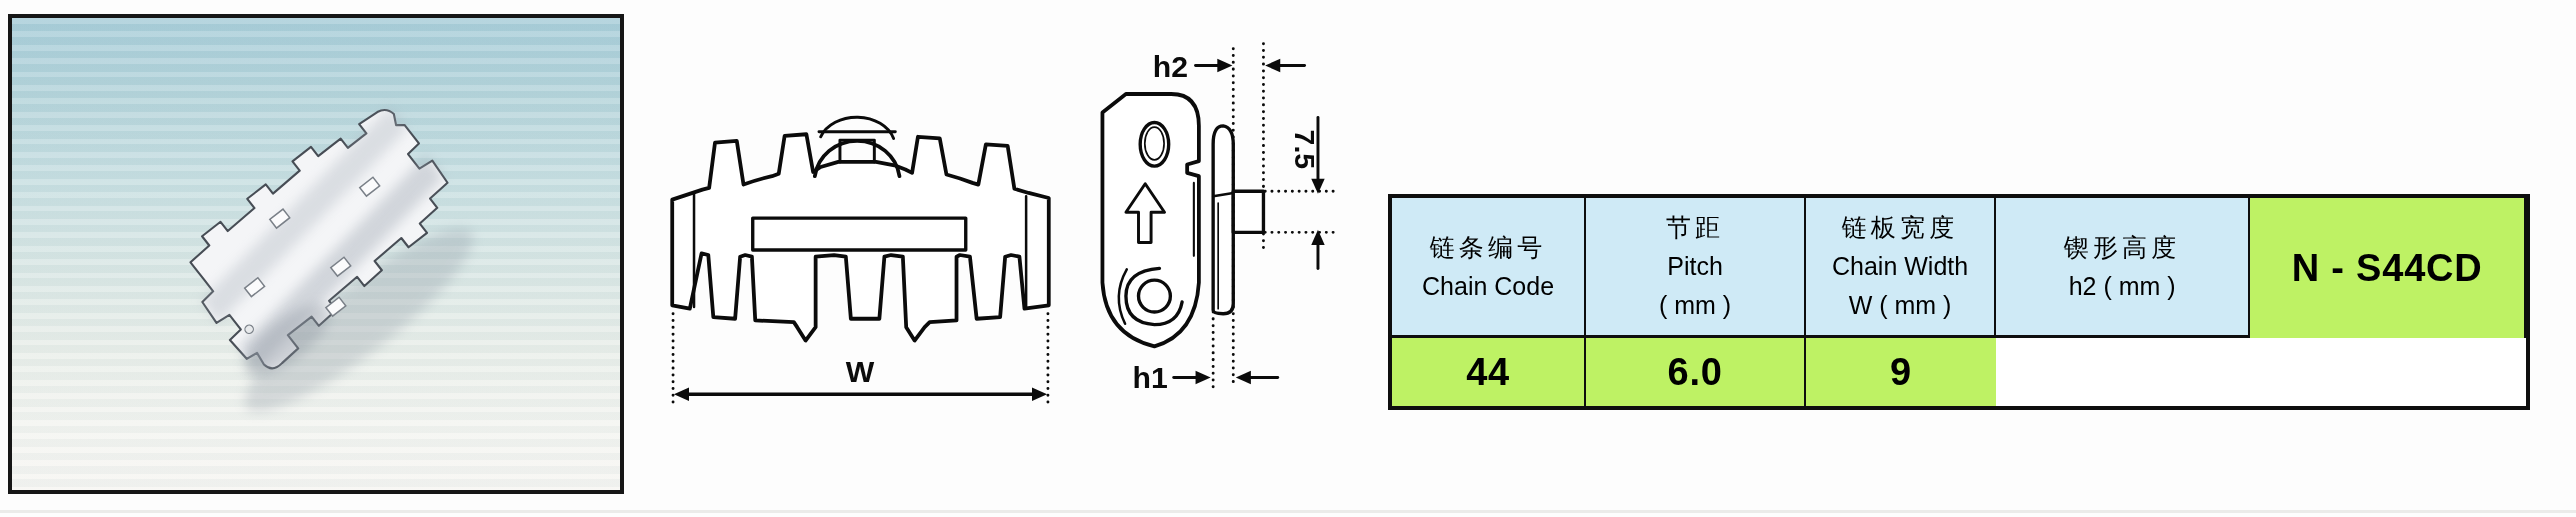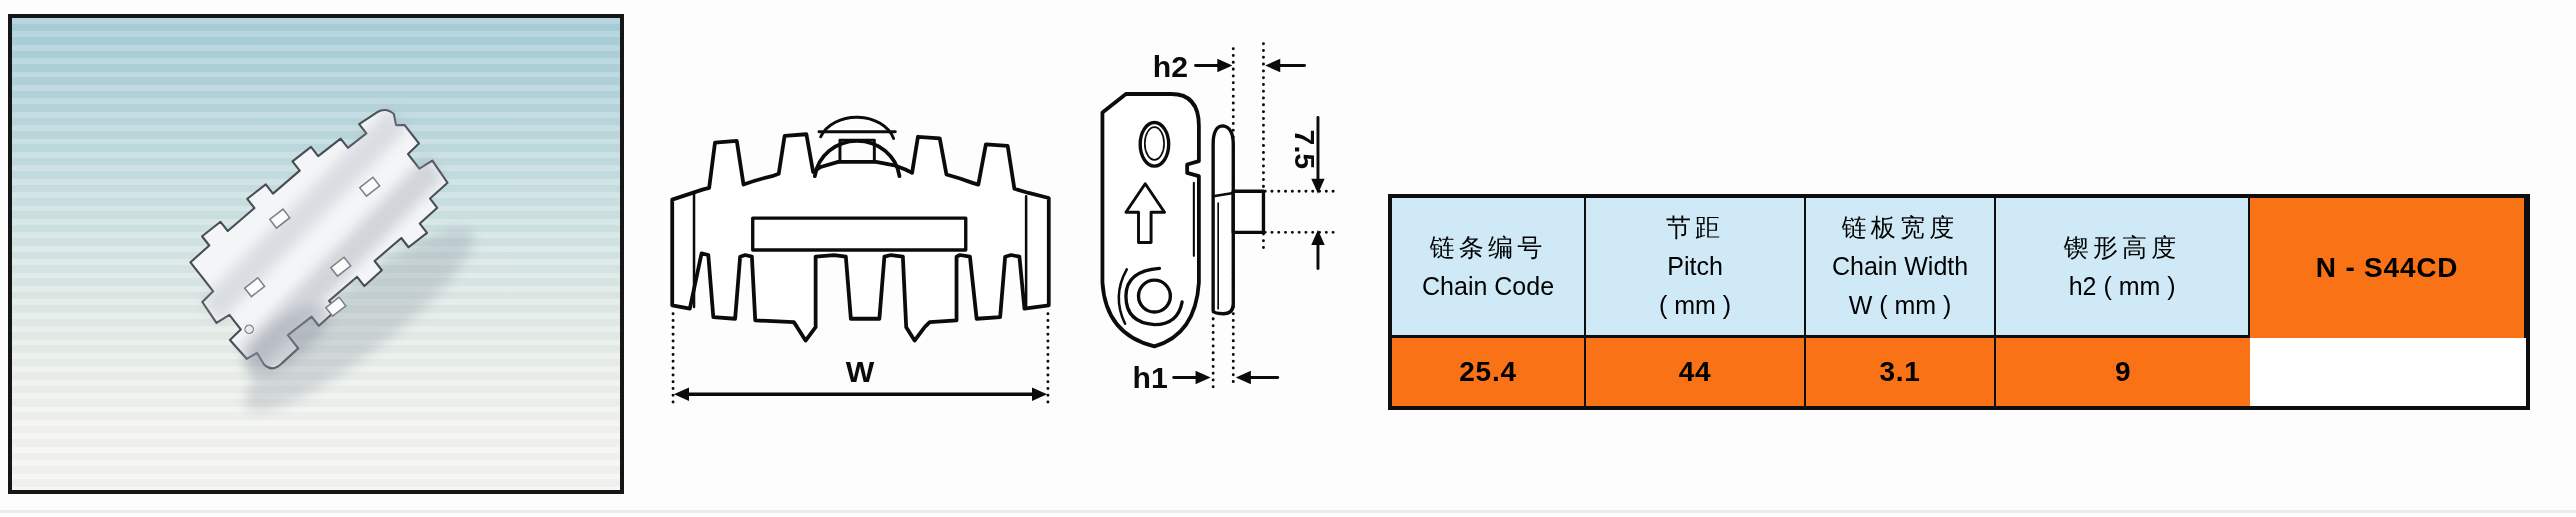--- a/index.html
+++ b/index.html
@@ -28,23 +28,23 @@
     display:grid;grid-template-columns:233fr 264fr 228fr 305fr 331fr;grid-template-rows:140px 1fr;
   }
   .th{
     background:#cfeaf6;border-right:2.5px solid #0e0e0e;border-bottom:3.4px solid #0e0e0e;
     display:flex;flex-direction:column;align-items:center;justify-content:center;
     text-align:center;font-size:25px;line-height:39px;
   }
   .th:nth-child(5){border-right:none;border-radius:6px;}
   .th .zh{letter-spacing:4.2px;}
   .td{
-    background:#f97316;border-right:2.5px solid #0e0e0e;
+    background:#bef264;border-right:2.5px solid #0e0e0e;
     display:flex;align-items:center;justify-content:center;
-    font-size:28px;font-weight:700;letter-spacing:0.8px;
+    font-size:38px;font-weight:700;letter-spacing:0.8px;
   }
   .td:last-child{border-right:none;}
   .bottom-rule{position:absolute;left:0;top:510px;width:2576px;height:2.5px;background:#ebebe9;}
 </style>
 </head>
 <body>
 
 <div id="canvas">
 
   <div class="photo-frame">
@@ -191,21 +191,20 @@
     <div class="th">
       <span class="zh">链板宽度</span>
       <span class="en">Chain Width</span>
       <span class="unit">W ( mm )</span>
     </div>
     <div class="th">
       <span class="zh">锲形高度</span>
       <span class="unit">h2 ( mm )</span>
     </div>
     <div class="td">N - S44CD</div>
-    <div class="td">25.4</div>
     <div class="td">44</div>
-    <div class="td">3.1</div>
+    <div class="td">6.0</div>
     <div class="td">9</div>
   </div>
 
   <div class="bottom-rule"></div>
 </div>
 
 
 </body></html>

